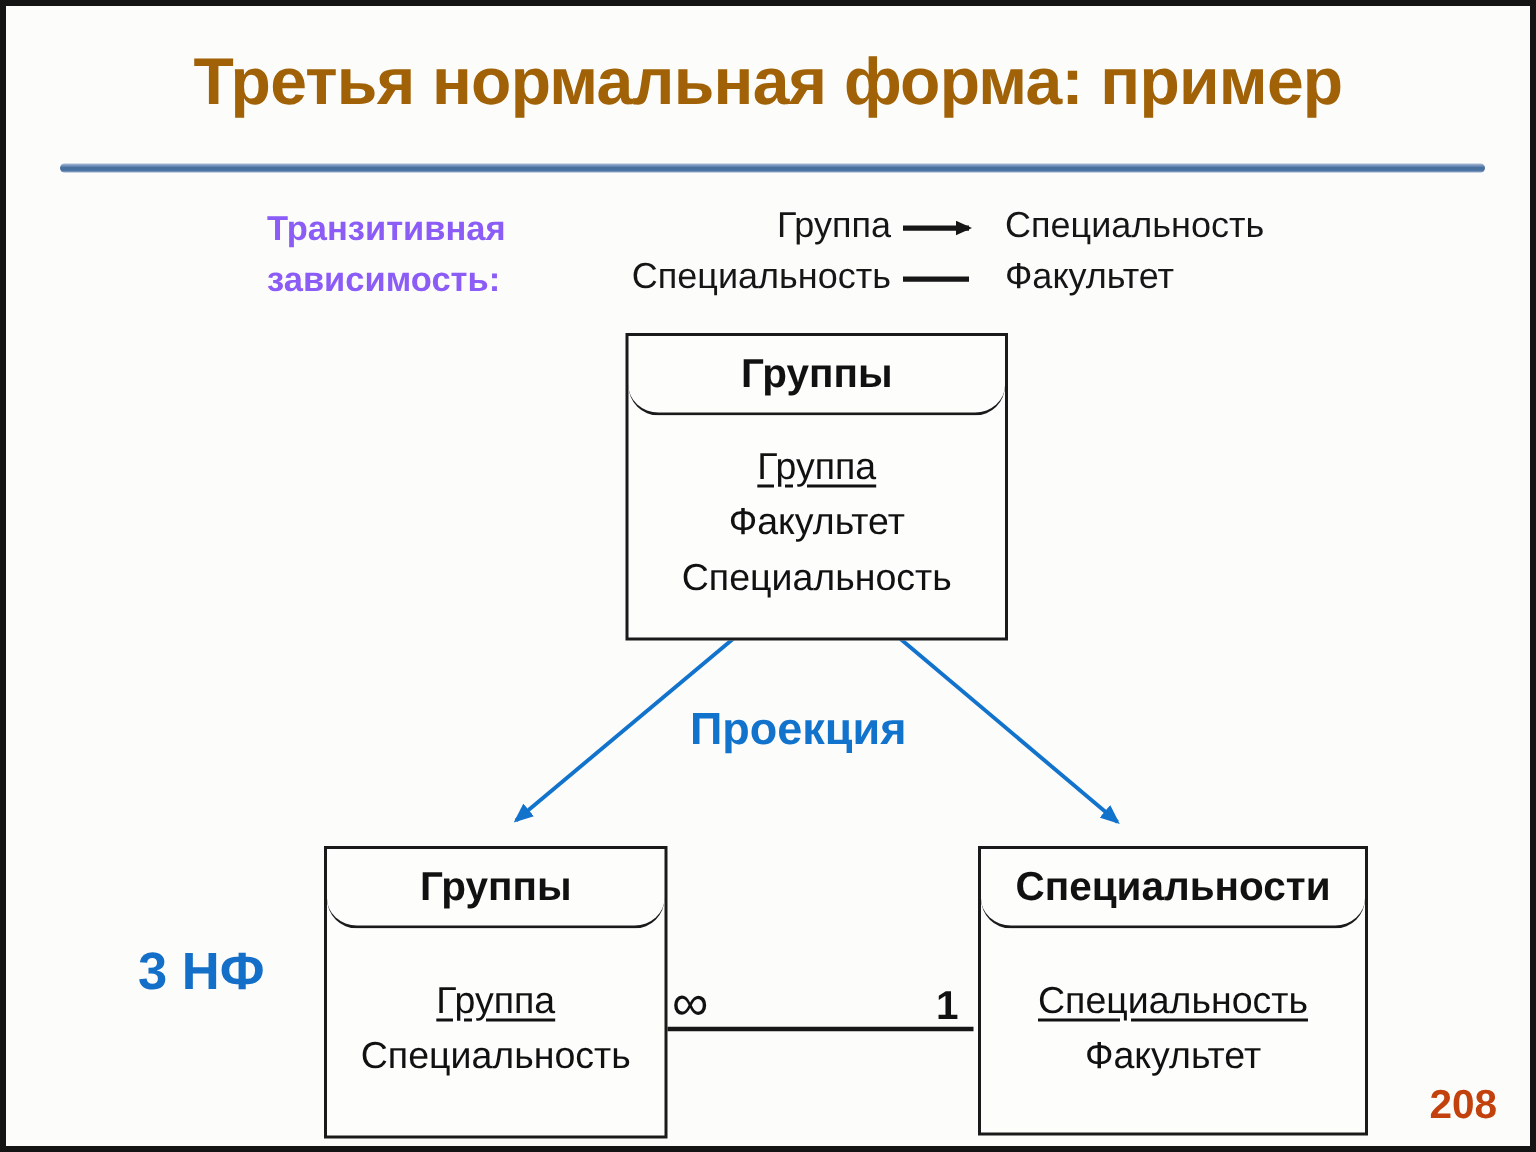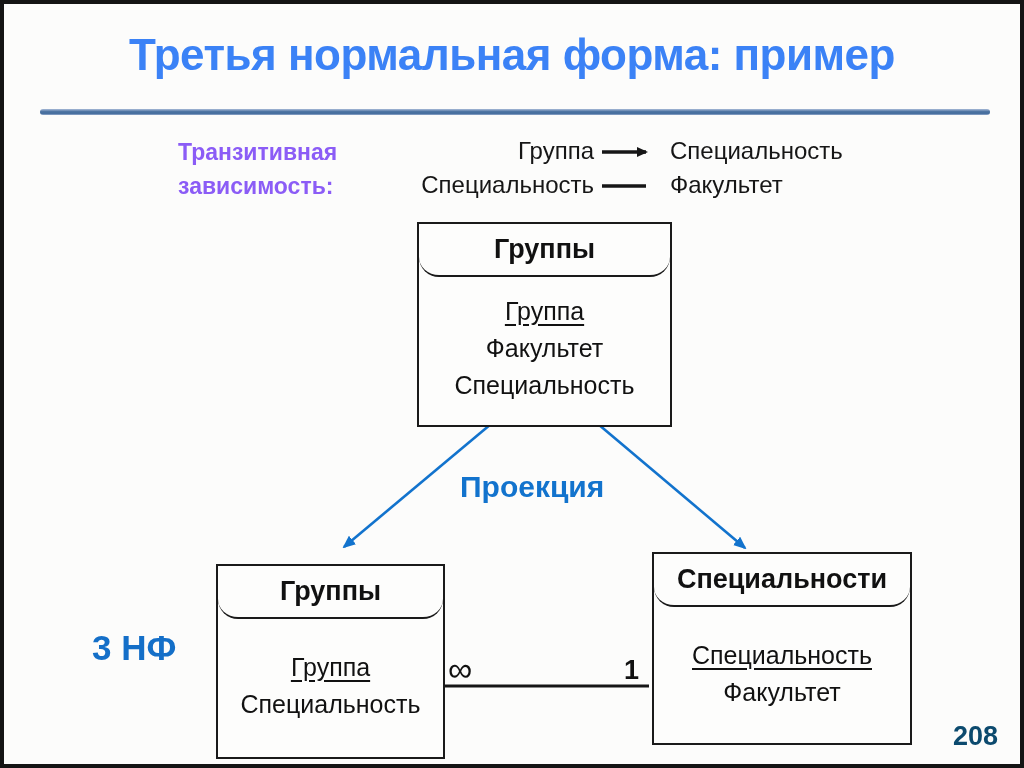--- a/index.html
+++ b/index.html
@@ -17,21 +17,21 @@
     overflow: hidden;
   }
   .abs { position: absolute; }
 
   .title {
     top: 26px; left: 0; width: 100%;
     text-align: center;
     font-size: 44px;
     font-weight: 600;
     letter-spacing: -0.5px;
-    color: #3b82f6;
+    color: #a16207;
   }
   .title-rule {
     top: 105px; left: 36px; width: 950px; height: 6px;
     border-radius: 3px;
     background: linear-gradient(#a9bbd8, #48709f 45%, #48709f 75%, #93a9cb);
   }
 
   .dep-label {
     left: 174px; top: 131px;
     color: #8b5cf6;
@@ -86,39 +86,39 @@
     font-size: 25px;
     color: #111;
     line-height: 37px;
   }
   .key-field { text-decoration: underline; text-underline-offset: 4px; }
 
   .table-top    { left: 413px; top: 218px; width: 255px; height: 205px; }
   .table-top .ebody { padding-top: 16px; }
   .table-bl     { left: 212px; top: 560px; width: 229px; height: 195px; }
   .table-bl .ebody { padding-top: 30px; }
-  .table-br     { left: 648px; top: 548px; width: 260px; height: 193px; }
+  .table-br     { left: 648px; top: 560px; width: 260px; height: 193px; }
   .table-br .ebody { padding-top: 30px; }
 
   .many-symbol {
     left: 444px; top: 648px;
     font-size: 34px;
     color: #111;
     line-height: 34px;
   }
   .one-symbol {
     left: 620px; top: 651px;
     font-size: 27px;
     font-weight: bold;
     color: #111;
   }
 
   .page-number {
     right: 22px; bottom: 12px;
-    color: #0c4a6e;
+    color: #c2410c;
     font-weight: bold;
     font-size: 27px;
     text-align: center;
   }
 
   .overlay-svg {
     position: absolute;
     left: 0; top: 0;
     width: 1016px; height: 760px;
     pointer-events: none;

